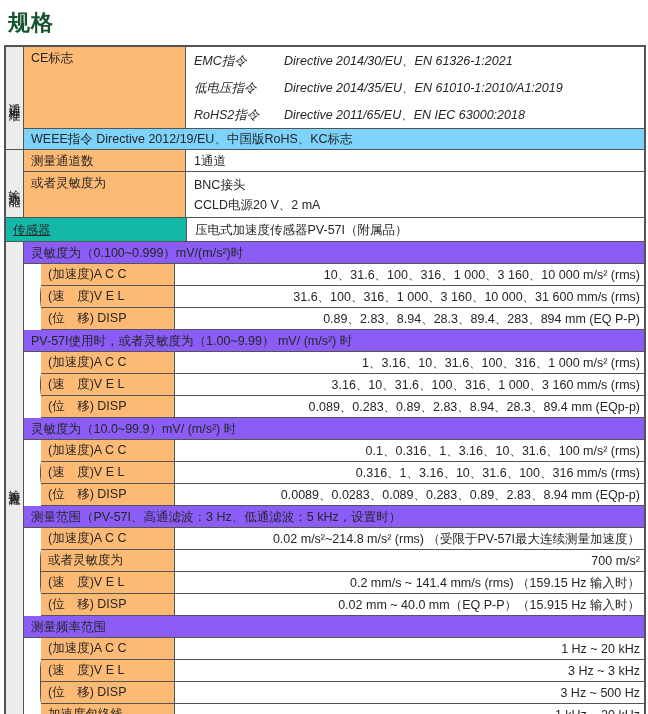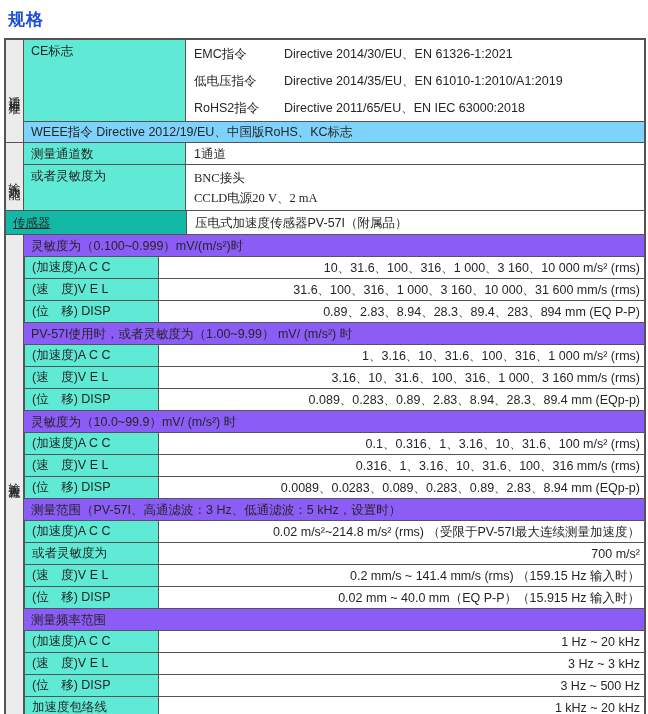--- a/index.html
+++ b/index.html
@@ -4,23 +4,23 @@
 <style>
   * { box-sizing: border-box; margin: 0; padding: 0; }
   html, body {
     width: 648px; height: 714px;
     background: #ffffff;
     overflow: hidden;
     font-family: "Liberation Sans", "DejaVu Sans", sans-serif;
     color: #262626;
   }
   .title {
-    font-size: 17px;
+    font-size: 22px;
     font-weight: bold;
-    color: #1d4ed8;
+    color: #14532d;
     margin: 8px 0 7px 8px;
     letter-spacing: 1px;
   }
   .spec {
     margin: 0 2px 0 4px;
     border: 2px solid #545454;
     font-size: 12.5px;
     line-height: 16px;
   }
   .section {
@@ -41,56 +41,58 @@
     text-orientation: upright;
     font-size: 12px;
     letter-spacing: 2px;
     line-height: 16px;
   }
   .content { flex: 1 1 auto; min-width: 0; display: flex; flex-direction: column; }
   .row { display: flex; border-bottom: 1px solid #545454; }
   .row:last-child { border-bottom: none; }
   .cell-label {
     flex: 0 0 162px;
-    background: #5eead4;
+    background: #fdba74;
     border-right: 1px solid #545454;
     padding: 3px 6px 2px 7px;
   }
   .cell-value {
     flex: 1 1 auto;
     min-width: 0;
     padding: 3px 4px 2px 8px;
     display: flex;
     flex-direction: column;
     justify-content: center;
   }
-  .ce-row .cell-value { padding-top: 0; padding-bottom: 0; }
+  .ce-row .cell-value { padding-top: 0; padding-bottom: 0; font-style: italic; }
   .ce-line { display: flex; padding: 6px 0 5px 0; }
   .ce-name { flex: 0 0 90px; }
   .full-row {
     background: #7dd3fc;
     padding: 2px 6px 2px 7px;
   }
-  .two-line span { display: block; padding: 2px 0; font-family: Liberation Serif, serif; }
+  .two-line span { display: block; padding: 2px 0; }
   .sensor-label {
     flex: 0 0 181px;
     background: #14b8a6;
     border-right: 1px solid #545454;
     padding: 4px 6px 3px 7px;
     text-decoration: underline;
   }
   .sensor-value { flex: 1; padding: 4px 4px 3px 8px; }
   .group-header {
     background: #8b5cf6;
     border-bottom: 1px solid #545454;
     padding: 3px 6px 2px 7px;
     min-height: 22px;
   }
   .subrows {
+    margin-left: 16px;
     border-left: 1px solid #545454;
+    border-radius: 30px;
   }
   .subrow {
     display: flex;
     border-bottom: 1px solid #545454;
     min-height: 22px;
   }
   .group:last-child .subrow:last-child { border-bottom: none; }
   .subrow .cell-label { flex: 0 0 134px; padding: 2px 6px 2px 7px; }
   .subrow .cell-value { padding: 2px 4px 2px 8px; text-align: right; }
 </style>

